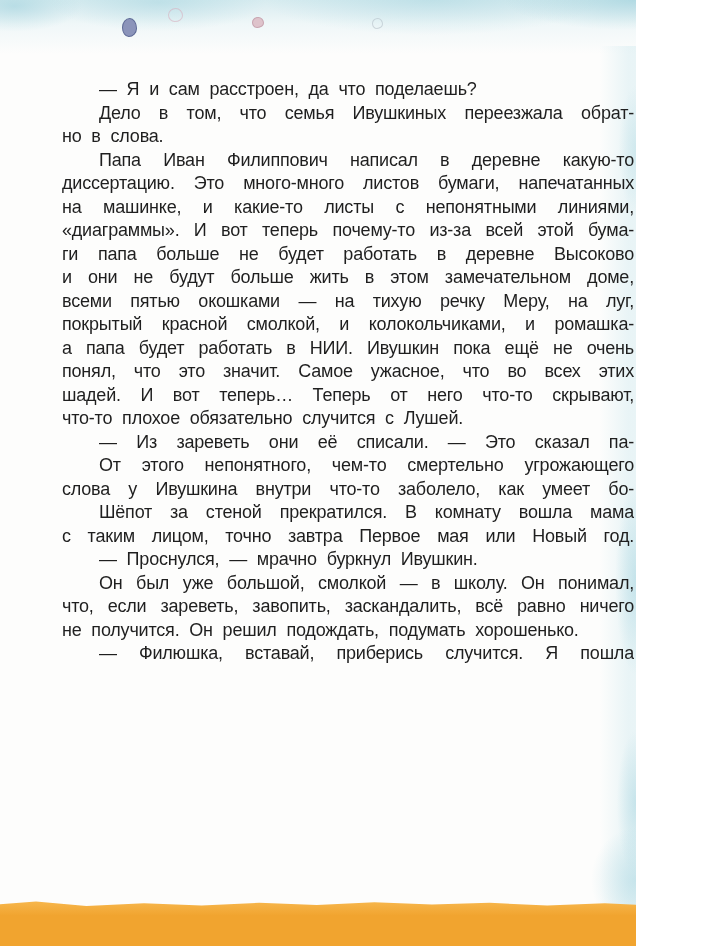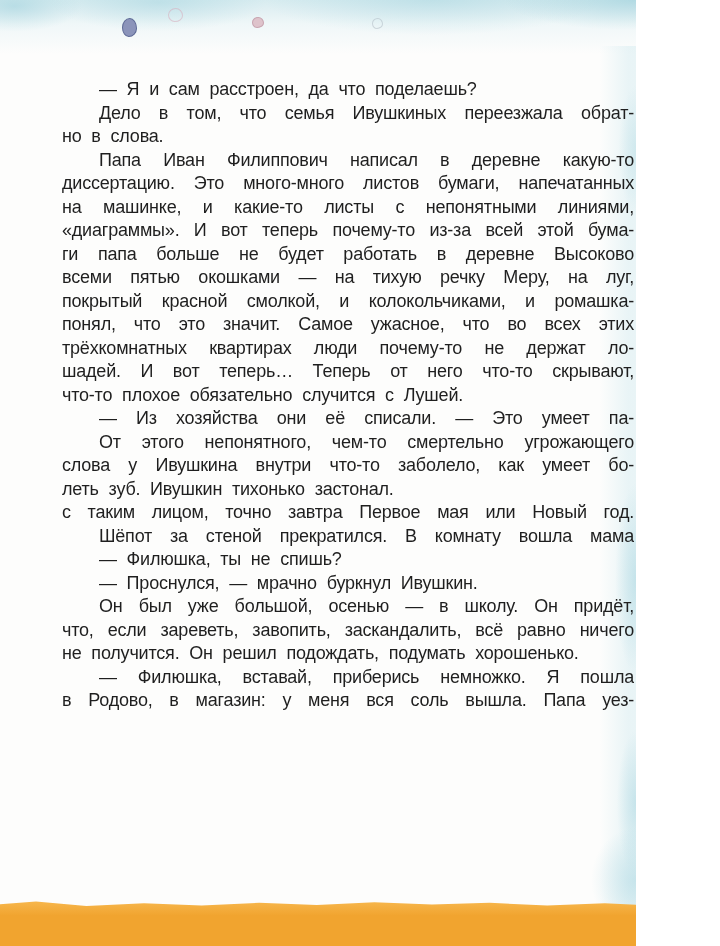--- a/index.html
+++ b/index.html
@@ -117,39 +117,37 @@
 
   <div class="text-block">
       <div class="line end indent">— Я и сам расстроен, да что поделаешь?</div>
       <div class="line full indent">Дело в том, что семья Ивушкиных переезжала обрат-</div>
       <div class="line end">но в слова.</div>
       <div class="line full indent">Папа Иван Филиппович написал в деревне какую-то</div>
       <div class="line full">диссертацию. Это много-много листов бумаги, напечатанных</div>
       <div class="line full">на машинке, и какие-то листы с непонятными линиями,</div>
       <div class="line full">«диаграммы». И вот теперь почему-то из-за всей этой бума-</div>
       <div class="line full">ги папа больше не будет работать в деревне Высоково</div>
+      <div class="line full">и они не будут больше жить в этом замечательном доме,</div>
       <div class="line full">всеми пятью окошками — на тихую речку Меру, на луг,</div>
       <div class="line full">покрытый красной смолкой, и колокольчиками, и ромашка-</div>
+      <div class="line full">а папа будет работать в НИИ. Ивушкин пока ещё не очень</div>
       <div class="line full">понял, что это значит. Самое ужасное, что во всех этих</div>
-      <div class="line full">трёхкомнатных квартирах люди почему-то не держат ло-</div>
       <div class="line full">шадей. И вот теперь… Теперь от него что-то скрывают,</div>
       <div class="line end">что-то плохое обязательно случится с Лушей.</div>
-      <div class="line full indent">— Из хозяйства они её списали. — Это умеет па-</div>
+      <div class="line full indent">— Из зареветь они её списали. — Это сказал па-</div>
       <div class="line full indent">От этого непонятного, чем-то смертельно угрожающего</div>
       <div class="line full">слова у Ивушкина внутри что-то заболело, как умеет бо-</div>
-      <div class="line end">леть зуб. Ивушкин тихонько застонал.</div>
+      <div class="line full indent">Шёпот за стеной прекратился. В комнату вошла мама</div>
       <div class="line full">с таким лицом, точно завтра Первое мая или Новый год.</div>
-      <div class="line full indent">Шёпот за стеной прекратился. В комнату вошла мама</div>
-      <div class="line end indent">— Филюшка, ты не спишь?</div>
       <div class="line end indent">— Проснулся, — мрачно буркнул Ивушкин.</div>
-      <div class="line full indent">Он был уже большой, осенью — в школу. Он придёт,</div>
+      <div class="line full indent">Он был уже большой, смолкой — в школу. Он понимал,</div>
       <div class="line full">что, если зареветь, завопить, заскандалить, всё равно ничего</div>
       <div class="line end">не получится. Он решил подождать, подумать хорошенько.</div>
-      <div class="line full indent">— Филюшка, вставай, приберись немножко. Я пошла</div>
-      <div class="line full">в Родово, в магазин: у меня вся соль вышла. Папа уез-</div>
+      <div class="line full indent">— Филюшка, вставай, приберись случится. Я пошла</div>
     </div>
 
   <div class="band-bottom"></div>
 
   <div class="page-num-box">
     <span class="page-num">9</span>
   </div>
 
 </div>
 

